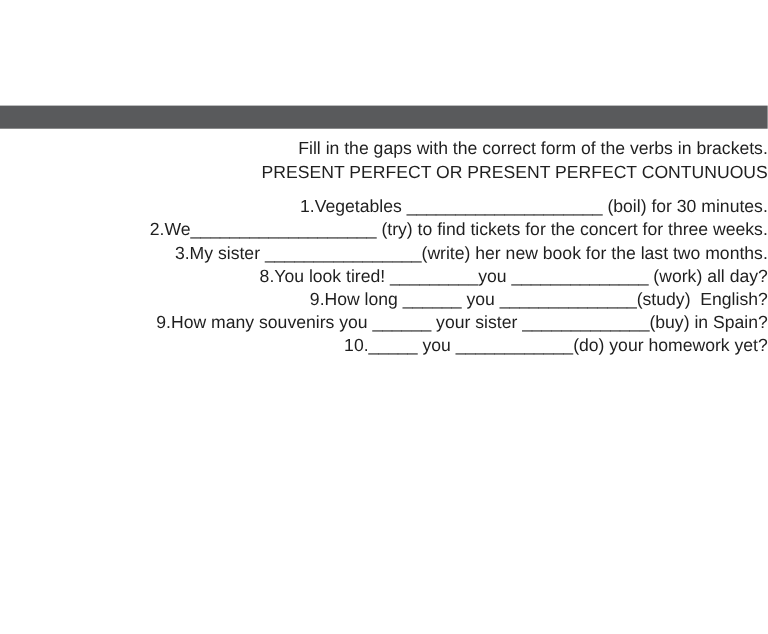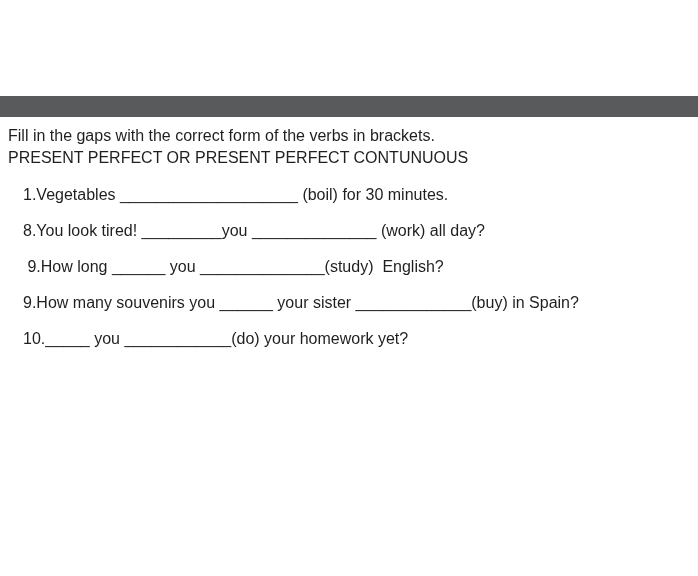--- a/index.html
+++ b/index.html
@@ -22,44 +22,47 @@
     height: 21px;
     background: #595a5c;
   }
   .content {
     position: absolute;
     top: 125px;
     left: 8px;
     right: 0;
     color: #1f1f1f;
     font-size: 16px;
+    text-align: right;
   }
   .instr {
     margin: 0;
     line-height: 22px;
     white-space: pre;
   }
   .exercise {
     margin-top: 9px;
   }
   .item {
-    margin: 15px;
+    margin: 0;
     line-height: 21px;
     white-space: pre;
   }
 </style>
 </head>
 <body>
 
 <div class="top-bar"></div>
 
 <div class="content">
   <p class="instr">Fill in the gaps with the correct form of the verbs in brackets.</p>
   <p class="instr">PRESENT PERFECT OR PRESENT PERFECT CONTUNUOUS</p>
 
   <div class="exercise">
     <p class="item">1.Vegetables ____________________ (boil) for 30 minutes.</p>
+    <p class="item">2.We___________________ (try) to find tickets for the concert for three weeks.</p>
+    <p class="item">3.My sister ________________(write) her new book for the last two months.</p>
     <p class="item">8.You look tired! _________you ______________ (work) all day?</p>
     <p class="item"> 9.How long ______ you ______________(study)  English?</p>
     <p class="item">9.How many souvenirs you ______ your sister _____________(buy) in Spain?</p>
     <p class="item">10._____ you ____________(do) your homework yet?</p>
   </div>
 </div>
 
 </body></html>

